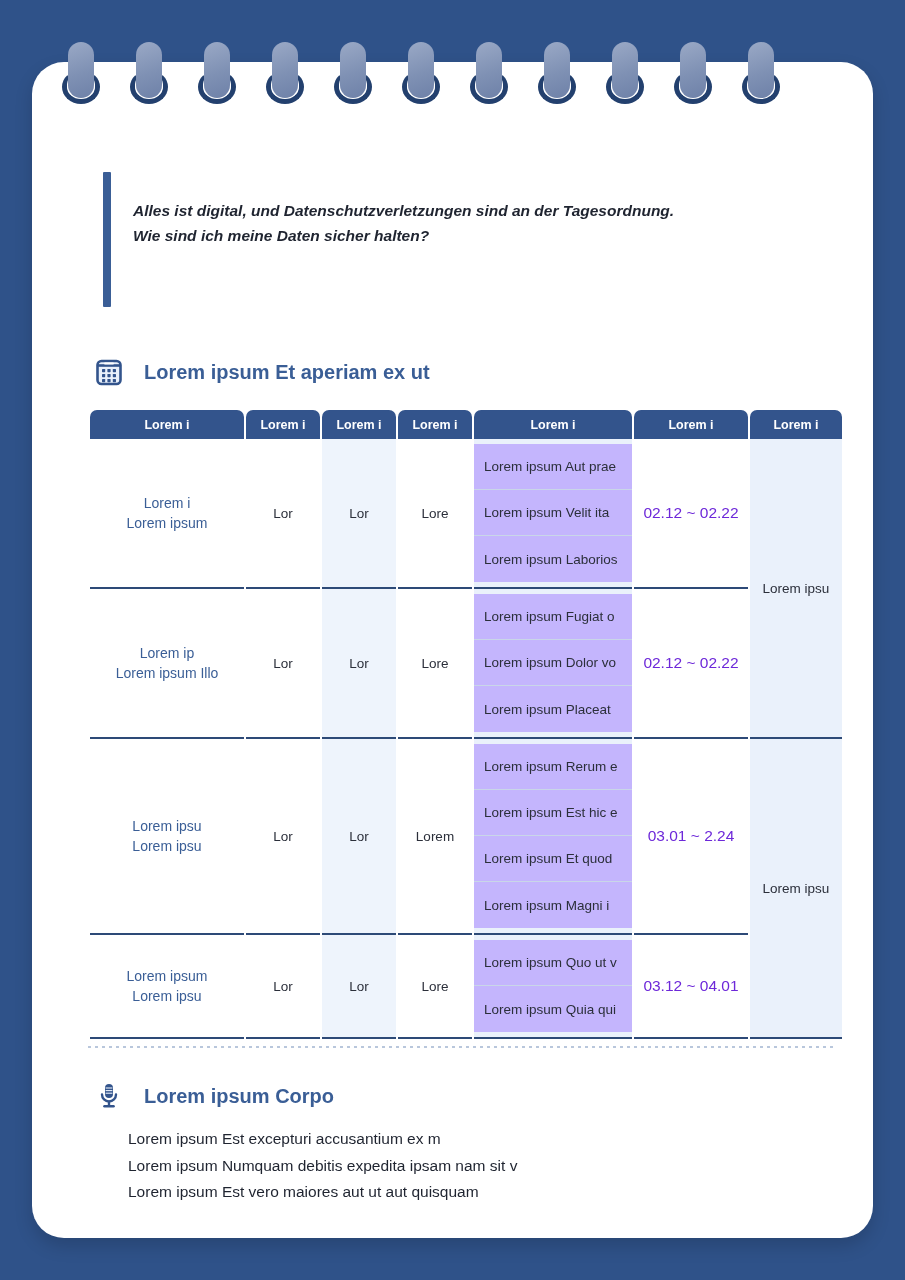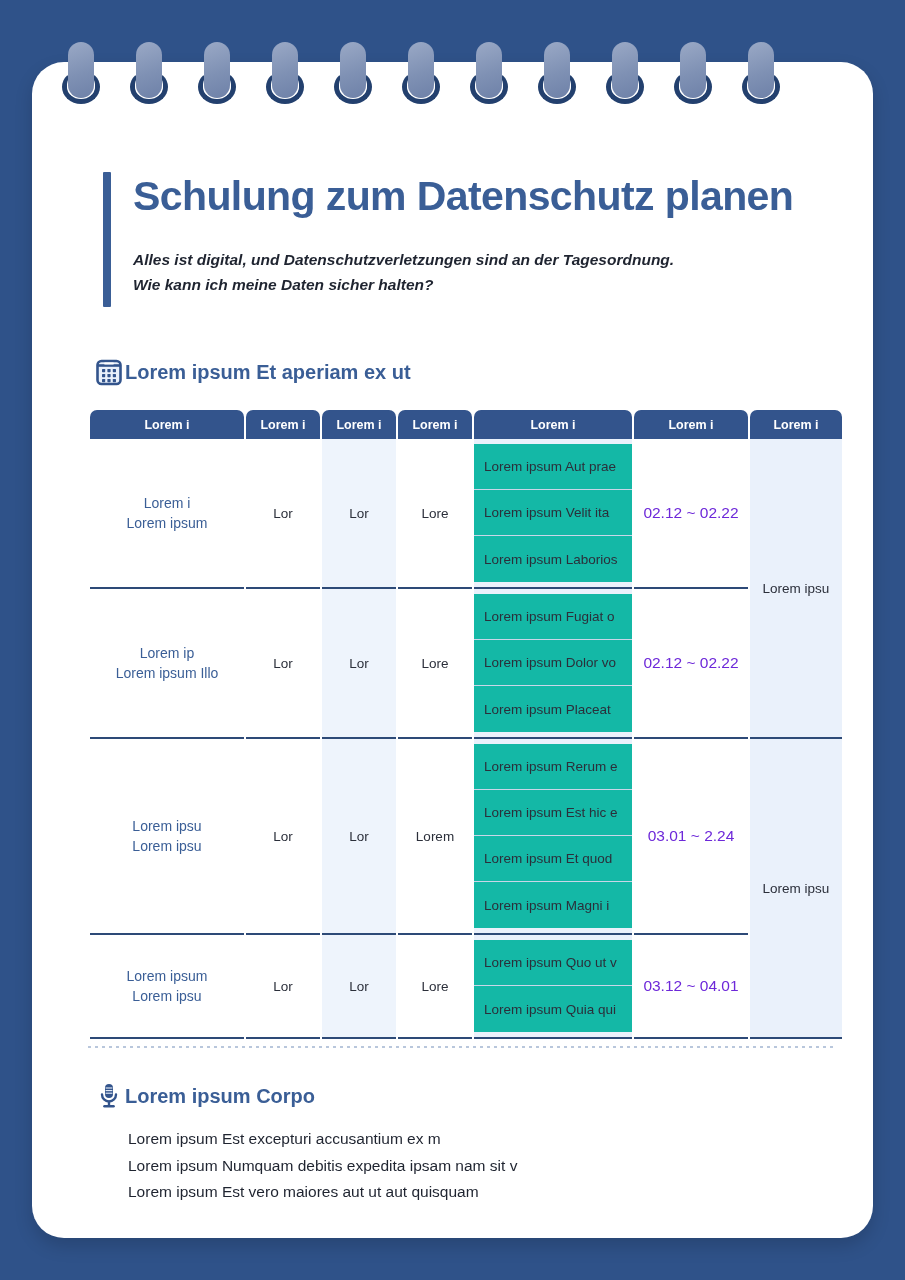--- a/index.html
+++ b/index.html
@@ -100,21 +100,21 @@
     line-height: 1.62;
     font-style: italic;
   }
 
   
   .section-head {
     position: absolute;
     left: 96px;
     display: flex;
     align-items: center;
-    gap: 3px;
+    gap: 22px;
   }
   .section-head.schedule { top: 358px; }
   .section-head.notes    { top: 1082px; }
   .section-title {
     font-size: 20px;
     font-weight: bold;
     color: #3a5e96;
   }
   .sec-icon { width: 26px; height: 28px; display: block; }
 
@@ -175,21 +175,21 @@
 
   .item-line {
     height: 46px;
     display: flex;
     align-items: center;
     padding-left: 10px;
     font-size: 13.5px;
     color: #2b2f3a;
     text-align: center;
     border-bottom: 1px solid #c9d6e8;
-    background: #14b8a6;
+    background: #c4b5fd;
   }
   .item-line:last-child { border-bottom: none; }
 
   
   .dotted-divider {
     position: absolute;
     left: 88px;
     top: 1046px;
     width: 746px;
     height: 2px;
@@ -268,24 +268,23 @@
     </div>
     <div class="ring" style="left: 748px;">
       <div class="ring-loop"></div>
       <div class="ring-loop-inner"></div>
       <div class="ring-body"></div>
     </div>
   </div>
 
 <div class="title-block">
   <div class="title-accent"></div>
-  <h1 class="page-title">Schulung zum Datenschutz planen</h1>
   <div class="subtitle">
     <div>Alles ist digital, und Datenschutzverletzungen sind an der Tagesordnung.</div>
-    <div>Wie kann ich meine Daten sicher halten?</div>
+    <div>Wie sind ich meine Daten sicher halten?</div>
   </div>
 </div>
 
 <div class="section-head schedule">
   <span>
     <svg class="sec-icon" viewBox="0 0 26 28" xmlns="http://www.w3.org/2000/svg">
       <rect x="1.5" y="3" width="23" height="23" rx="4" fill="#eaf1fb" stroke="#33548c" stroke-width="2.6"></rect>
       <path d="M1.5 7.5 h23" stroke="#33548c" stroke-width="2.6"></path>
       <rect x="8" y="4.6" width="10" height="2" rx="1" fill="#ffffff"></rect>
       <g fill="#33548c">

